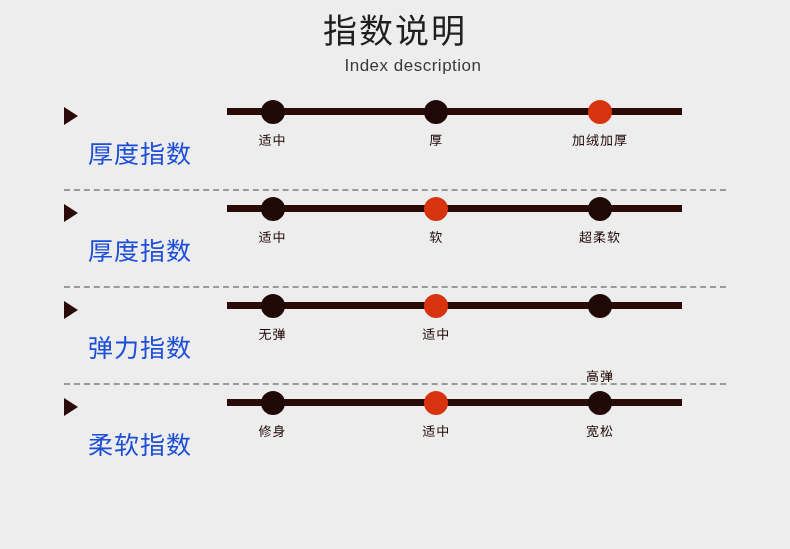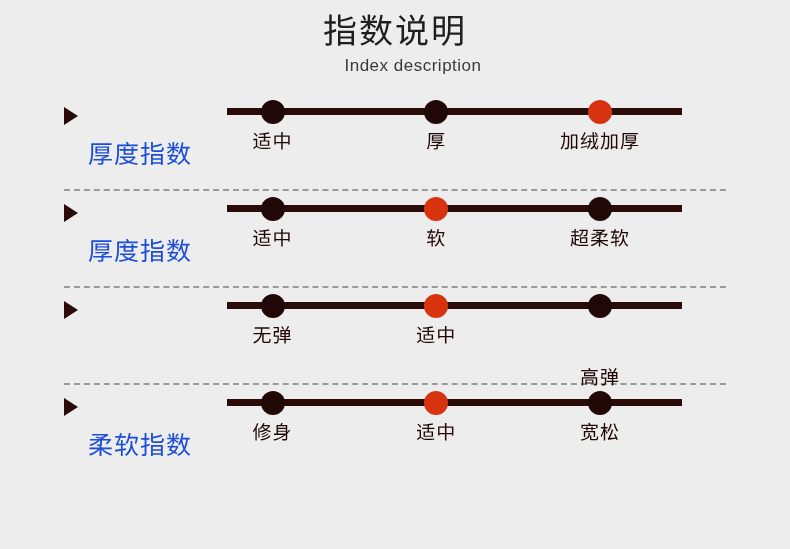--- a/index.html
+++ b/index.html
@@ -115,21 +115,21 @@
     background: #200807;
   }
   .slider-dot.is-active {
     background: #d7330f;
   }
 
   .slider-label {
     position: absolute;
     top: 34px;
     transform: translateX(-50%);
-    font-size: 19px;
+    font-size: 13px;
     line-height: 26px;
     color: #1e0705;
     white-space: nowrap;
     letter-spacing: 1px;
     font-family: "DejaVu Sans", "Liberation Sans", sans-serif;
   }
 
   
   .divider {
     height: 0;
@@ -176,20 +176,21 @@
             <div class="slider-label" style="left: 46%;">软</div>
             <div class="slider-dot" style="left: 82%;"></div>
             <div class="slider-label" style="left: 82%; text-align: center;">超柔软</div>
           </div>
         </div>
       </div>
       <div class="divider"></div>
       <div class="index-row">
         <div class="row-inner">
           <span class="marker-icon"></span>
+          <div class="row-title">弹力指数</div>
           <div class="slider">
             <div class="slider-track"></div>
             <div class="slider-dot" style="left: 10%;"></div>
             <div class="slider-label" style="left: 10%;">无弹</div>
             <div class="slider-dot is-active" style="left: 46%;"></div>
             <div class="slider-label" style="left: 46%;">适中</div>
             <div class="slider-dot" style="left: 82%;"></div>
             <div class="slider-label" style="left: 82%; margin-top: 42px;">高弹</div>
           </div>
         </div>

